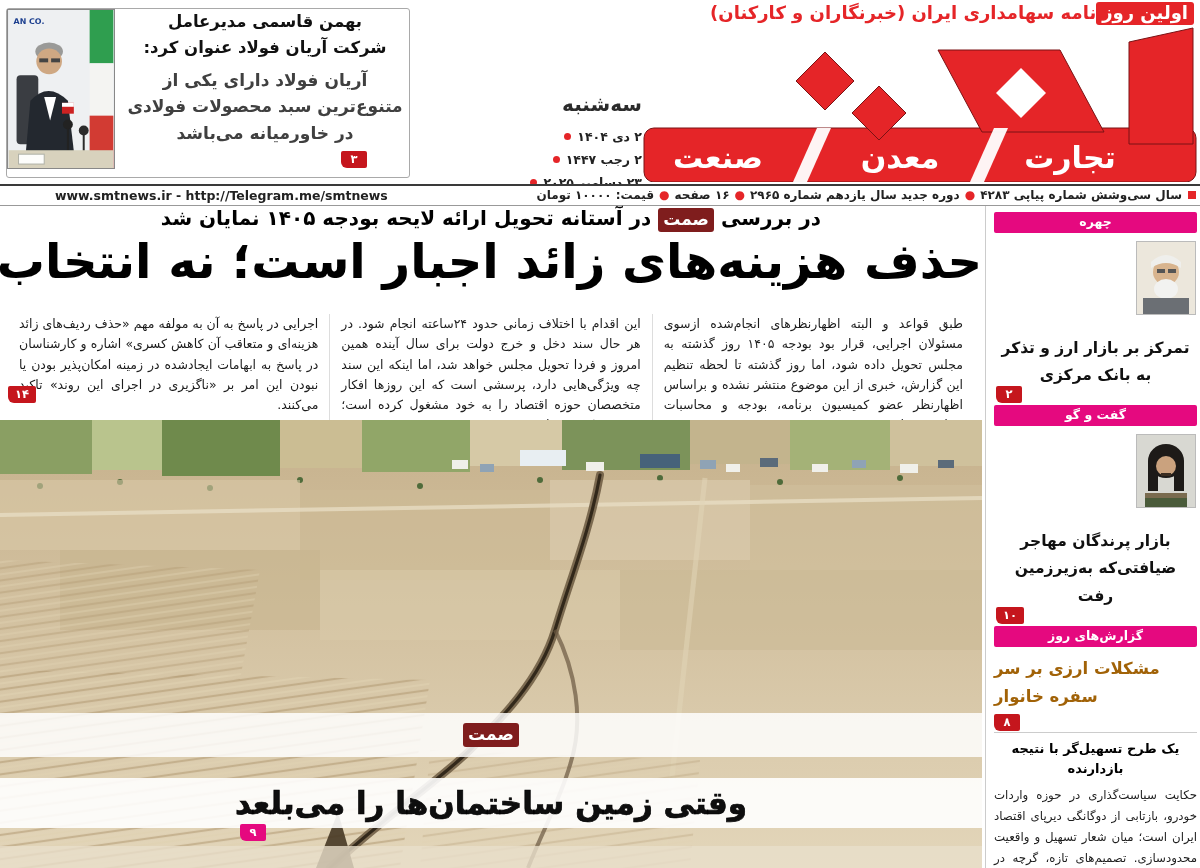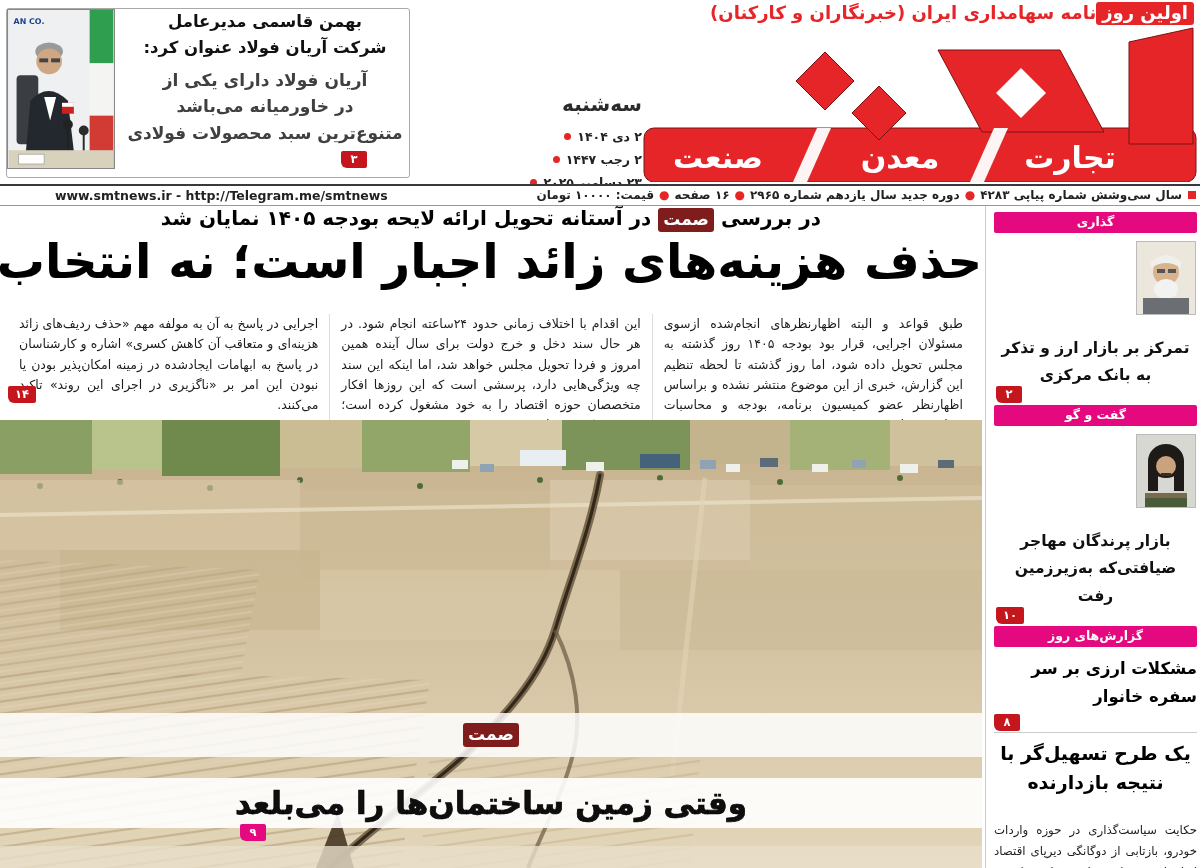--- a/index.html
+++ b/index.html
@@ -59,25 +59,25 @@
   
   .sidebar{position:absolute;top:206px;right:0;width:215px;height:662px;border-left:1px solid #ccc;
            padding:4px 3px 0 8px;box-sizing:border-box;direction:rtl;}
   .sec-bar{background:#e5097f;color:#fff;text-align:center;font-size:12.5px;font-weight:bold;
            padding:2px 0 4px;border-radius:2px;margin:2px 0 6px;}
   .side-item{display:flex;gap:20px;direction:rtl;position:relative;padding:2px 1px 14px;margin-bottom:2px;flex-direction:column;}
   .side-photo{width:58px;height:72px;flex:none;border:1px solid #bbb;}
   .side-title{flex:1;font-size:15.5px;font-weight:bold;color:#111;text-align:center;
               line-height:1.75;align-self:center;}
   .side-badge{position:absolute;bottom:0;left:2px;}
-  .rep-item1{font-size:16.5px;font-weight:bold;text-align:right;line-height:1.7;margin:8px 0 0;color:#000000;}
+  .rep-item1{font-size:16.5px;font-weight:bold;text-align:left;line-height:1.7;margin:8px 0 0;color:#a16207;}
   .rep-badge-row{text-align:left;margin:0 0 1px;}
   .rep-sep{border:none;border-top:1px solid #ccc;margin:1px 0 6px;}
-  .rep-headline{font-size:19px;font-weight:bold;text-align:center;line-height:1.55;color:#000;
-                margin-bottom:22px;}
+  .rep-headline{font-size:13px;font-weight:bold;text-align:center;line-height:1.55;color:#000;
+                margin-bottom:6px;}
   .rep-body{font-size:11.8px;line-height:1.78;text-align:justify;color:#1d1d1d;}
 </style>
 </head>
 <body>
 
 <div class="page">
 
   <div class="ad-box">
     <div class="ad-photo">
       <svg viewBox="0 0 106 160" width="106" height="158">
@@ -103,22 +103,22 @@
         <rect x="10" y="146" width="26" height="10" fill="#fdfdfb" stroke="#aeb0a6"></rect>
       </svg>
     </div>
     <div class="ad-text">
       <div class="ad-k">
         <div>بهمن قاسمی مدیرعامل</div>
         <div>شرکت آریان فولاد عنوان کرد:</div>
       </div>
       <div class="ad-t">
         <div>آریان فولاد دارای یکی از</div>
+        <div>متنوع‌ترین سبد محصولات فولادی</div>
         <div>در خاورمیانه می‌باشد</div>
-        <div>متنوع‌ترین سبد محصولات فولادی</div>
       </div>
       <div class="ad-badge-row">
         <span class="badge">۳</span>
       </div>
     </div>
   </div>
 
   <div class="tagline">
     <span class="tag-chip">اولین روز</span><span>نامه سهامداری ایران (خبرنگاران و کارکنان)</span>
   </div>
@@ -249,21 +249,21 @@
     </div>
     <div class="cap2">
       <span>وقتی زمین ساختمان‌ها را می‌بلعد</span>
     </div>
     <span class="badge badge--pink cap2-badge">۹</span>
     <div class="photo-strip"></div>
   </div>
 
   <div class="sidebar">
 
-    <div class="sec-bar">گذاری</div>
+    <div class="sec-bar">چهره</div>
     <div class="side-item">
       <svg class="side-photo" viewBox="0 0 58 72">
         <rect width="58" height="72" fill="#ece7dc"></rect>
         <circle cx="29" cy="30" r="13" fill="#d8b48e"></circle>
         <path d="M14,20 Q29,6 44,20 L44,26 Q29,16 14,26 Z" fill="#efefec"></path>
         <ellipse cx="29" cy="47" rx="12" ry="10" fill="#f2f2f0"></ellipse>
         <rect x="20" y="27" width="8" height="4" fill="#555"></rect>
         <rect x="31" y="27" width="8" height="4" fill="#555"></rect>
         <rect x="6" y="56" width="46" height="16" fill="#6b6f74"></rect>
       </svg>

